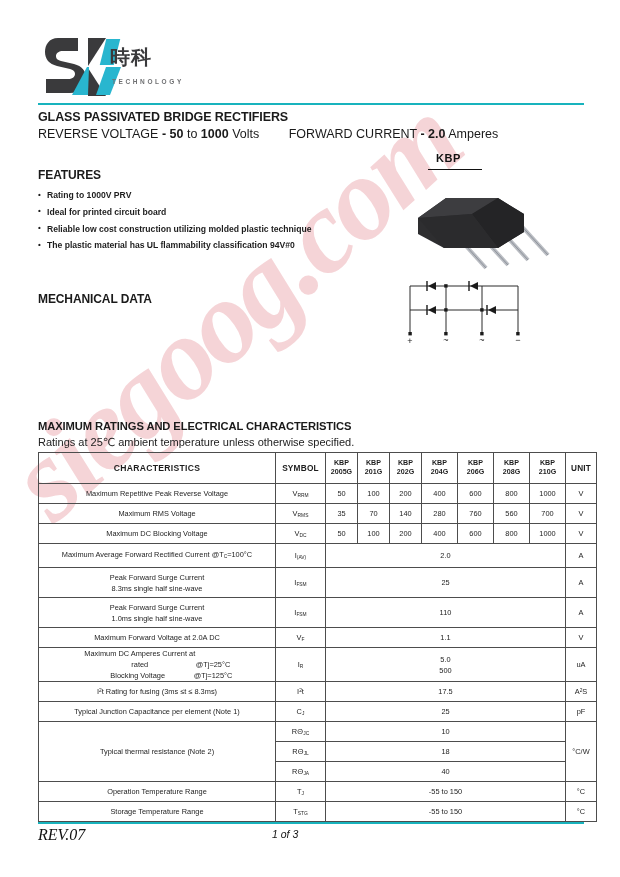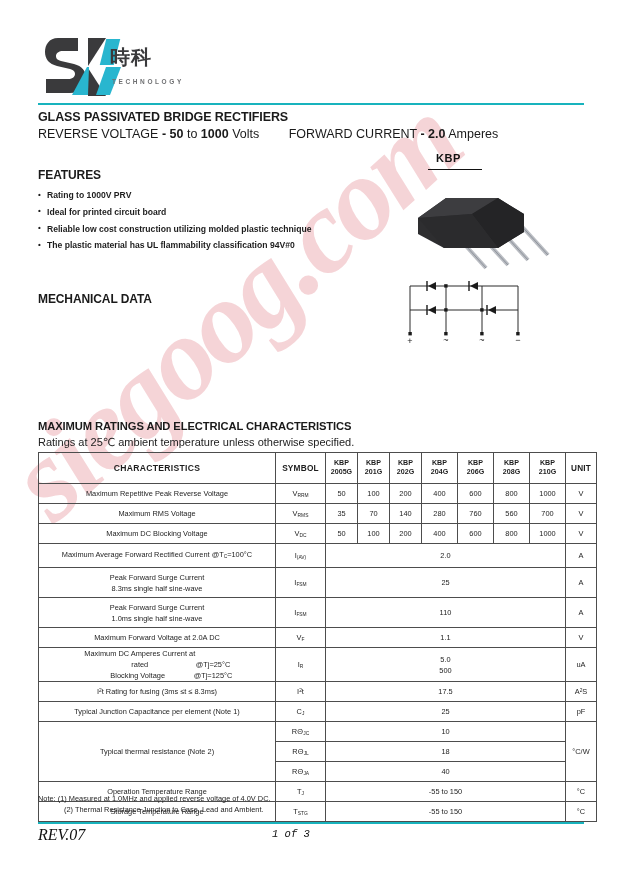--- a/index.html
+++ b/index.html
@@ -151,21 +151,21 @@
   .notes{position:absolute;left:38px;top:793px;z-index:2;font-size:7.4px;line-height:11px;color:#1d1d1d;}
   .notes .n2{padding-left:26px;}
   .rule-bot{left:38px;top:822px;width:546px;}
   .rev{
     position:absolute;left:38px;top:826px;z-index:2;
     font-family:"Liberation Serif","DejaVu Serif",serif;
     font-style:italic;font-size:16px;color:#111;
   }
   .pageno{
     position:absolute;left:272px;top:828px;z-index:2;
-    font-family:Liberation Mono, monospace;
+    font-family:Liberation Sans, sans-serif;
     font-style:italic;font-size:10.5px;color:#111;
   }
 </style>
 </head>
 <body>
 
 <div class="page">
 
   <div class="watermark">
     <div class="wm-text">siegoog.com</div>
@@ -465,22 +465,18 @@
       <tr class="r2">
         <td class="desc">Storage Temperature Range</td>
         <td class="symc"><span>T</span><sub>STG</sub></td>
         <td class="val" colspan="7">-55 to 150</td>
         <td class="unitc">°C</td>
       </tr>
 
     </tbody>
   </table>
 
-  <div class="notes">
-    <div><span>Note:</span> <span>(1) Measured at 1.0MHz and applied reverse voltage of 4.0V DC.</span></div>
-    <div class="n2"><span>(2) Thermal Resistance Junction to Case, Lead and Ambient.</span></div>
-  </div>
 
   <div class="rule-teal rule-bot"></div>
   <div class="rev">REV.07</div>
   <div class="pageno">1  of  3</div>
 
 </div>
 
 </body></html>

